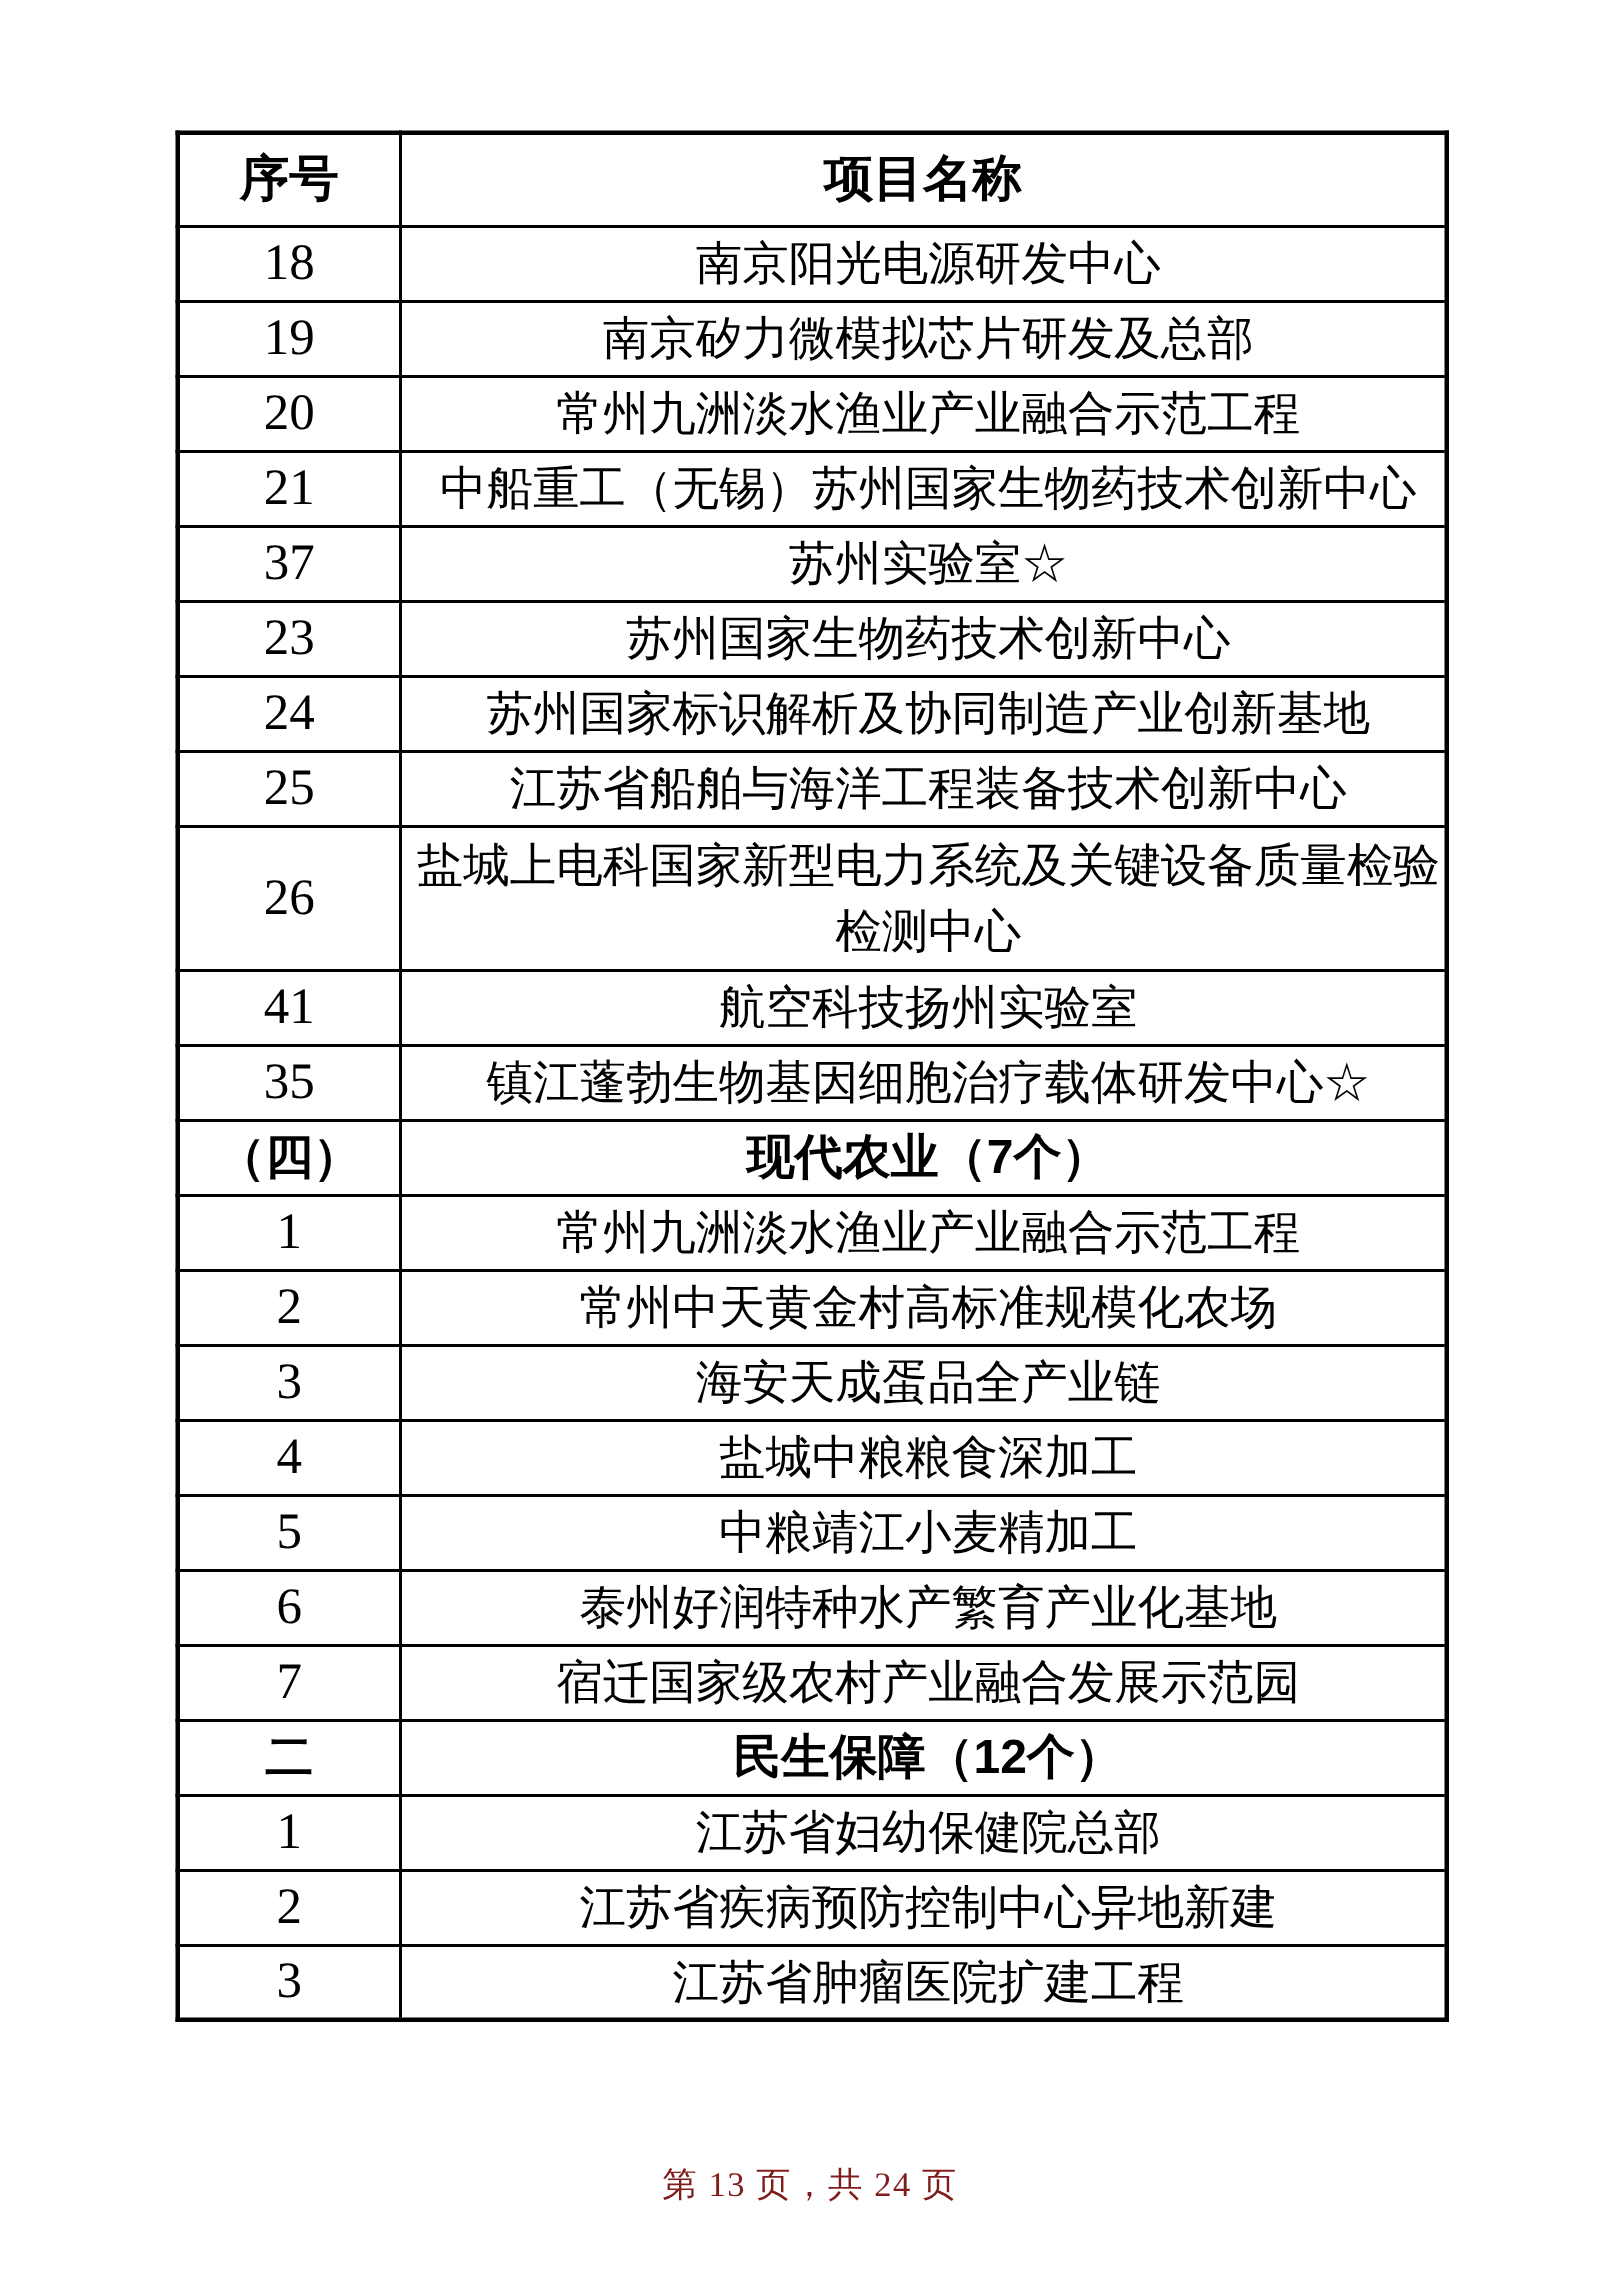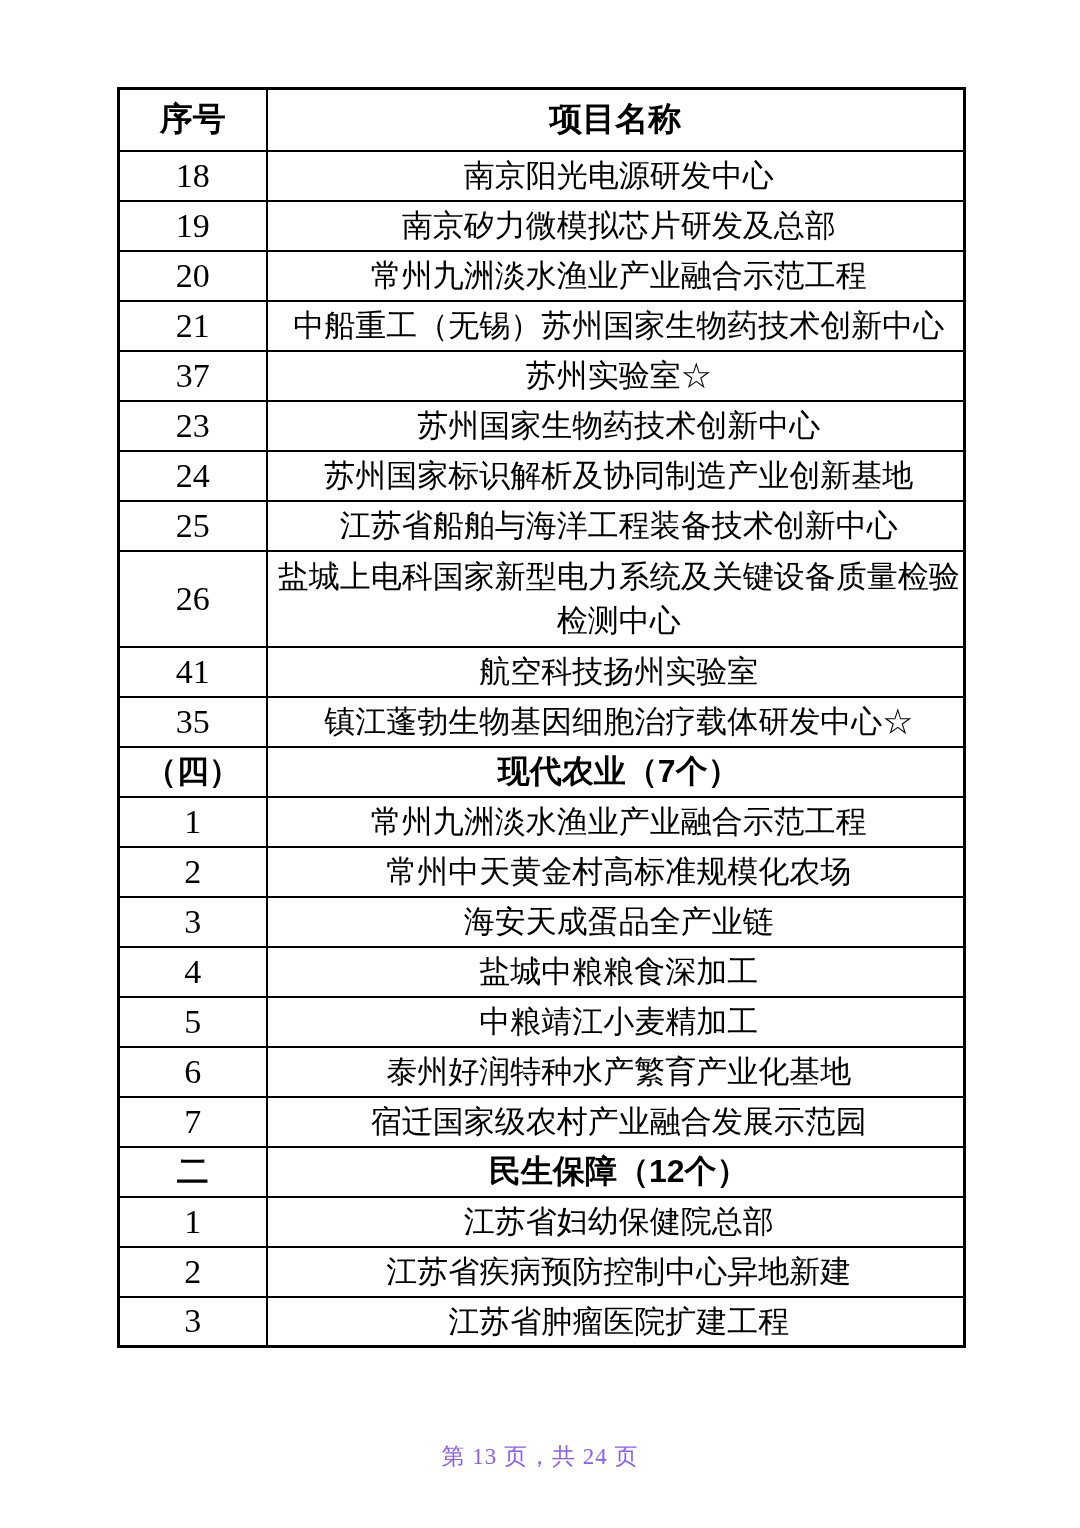--- a/index.html
+++ b/index.html
@@ -67,21 +67,21 @@
   tr.row-section td.cell-no { font-size: 32px; }
   tr.row-section td.cell-name { font-size: 32px; }
   .footer {
     position: absolute;
     left: 0;
     top: 1441px;
     width: 1080px;
     text-align: center;
     font-size: 23px;
     letter-spacing: 1px;
-    color: #8b5cf6;
+    color: #7f1d1d;
     font-family: "Liberation Serif", "DejaVu Serif", serif;
   }
 </style>
 </head>
 <body>
 
 <div class="page">
 
   <table class="doc-table">
     <colgroup>

